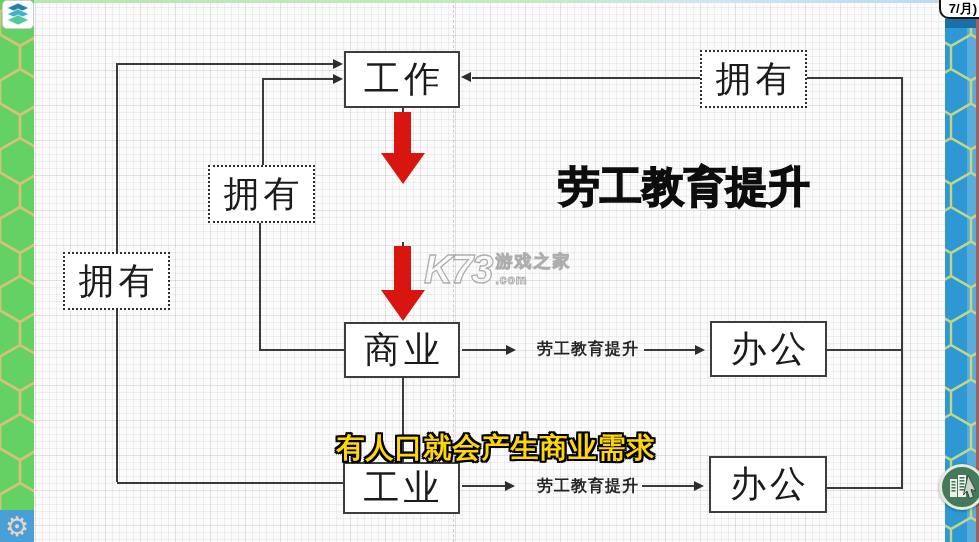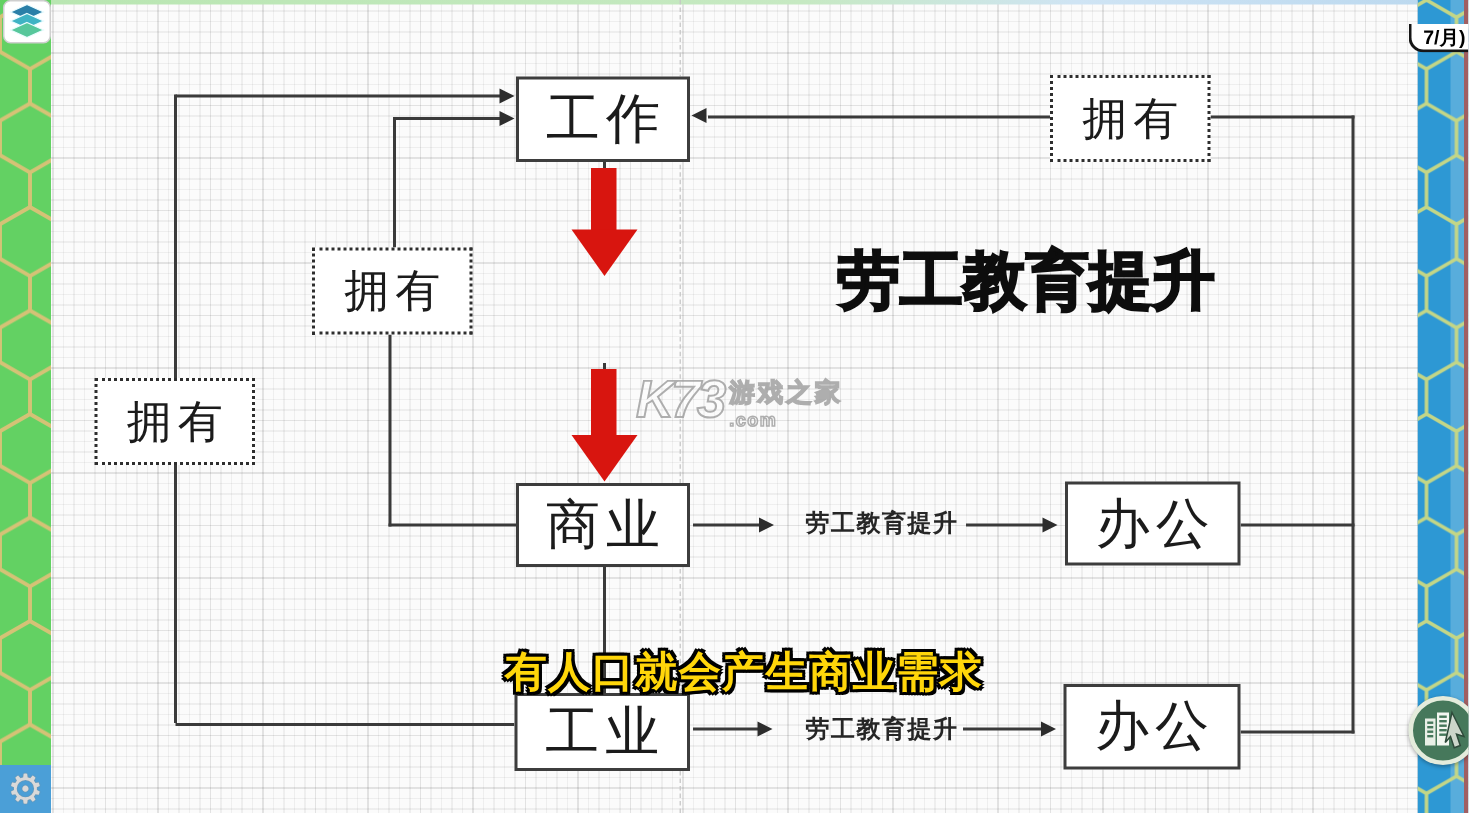--- a/index.html
+++ b/index.html
@@ -18,21 +18,21 @@
   }
   .top-tint { position:absolute; left:34px; top:0; width:911px; height:3px;
     background:linear-gradient(to right,#b9e6b2 0%, #c6e9c2 55%, #cfe4f4 75%, #bcd9ef 100%); }
   .page-divider { position:absolute; left:453px; top:0; height:542px; width:0;
     border-left:1px dashed #c6c6c6; opacity:.85; }
 
   
   .nbox { position:absolute; background:#fff; border:2px solid #3d3d3d;
     display:flex; align-items:center; justify-content:center;
     font-size:36px; color:#1b1b1b; letter-spacing:4px; text-indent:4px; }
-  .nbox.dashed { border:2px dotted #2e2e2e; font-size:30px; }
+  .nbox.dashed { border:2px dotted #2e2e2e; font-size:36px; }
 
   
   .hline,.vline { position:absolute; background:#3a3a3a; }
   .hline { height:2px; }
   .vline { width:2px; }
   .ar-r { position:absolute; width:0; height:0;
     border-top:5px solid transparent; border-bottom:5px solid transparent;
     border-left:10px solid #2d2d2d; }
   .ar-l { position:absolute; width:0; height:0;
     border-top:5px solid transparent; border-bottom:5px solid transparent;
@@ -47,40 +47,40 @@
   
   .title { position:absolute; left:524px; top:163px; width:320px; text-align:center;
     font-size:42px; font-weight:bold; color:#0d0d0d; line-height:1.12;
     -webkit-text-stroke:1.5px #0d0d0d; }
   .edge-label { position:absolute; font-size:16px; font-weight:bold; color:#262626; letter-spacing:1px; }
   .subtitle { position:absolute; left:326px; top:429px; width:340px; text-align:center;
     font-size:28px; font-weight:bold; color:#ffd60a; letter-spacing:1px;
     text-shadow:-2px -2px 0 #000, 2px -2px 0 #000, -2px 2px 0 #000, 2px 2px 0 #000,
                  0 -2px 0 #000, 0 2px 0 #000, -2px 0 0 #000, 2px 0 0 #000; }
   .watermark { position:absolute; left:424px; top:250px; display:flex; align-items:flex-start; opacity:.8; }
-  .wm-brand { font-size:35px; font-weight:bold; font-style:italic; line-height:.95;
+  .wm-brand { font-size:40px; font-weight:bold; font-style:italic; line-height:.95;
     color:rgba(255,255,255,0.35); -webkit-text-stroke:1.3px #9c9c9c; letter-spacing:-2px; }
   .wm-col { display:flex; flex-direction:column; margin-left:4px; }
   .wm-tag { font-size:17px; font-weight:bold; 
     color:rgba(255,255,255,0.35); -webkit-text-stroke:1px #9c9c9c; letter-spacing:2px; }
   .wm-domain { font-size:12px; font-weight:bold;
     color:rgba(255,255,255,0.35); -webkit-text-stroke:1px #9c9c9c; letter-spacing:1px; }
 
   
   .strip { position:absolute; top:0; height:542px; z-index:6; }
   .strip.left  { left:0; }
   .strip.right { right:0; }
   .layers-btn { position:absolute; left:2px; top:0; width:32px; height:29px; z-index:8;
     background:#fff; border-radius:5px; border:1px solid #cfcfcf;
     display:flex; align-items:center; justify-content:center; }
   .gear-btn { position:absolute; left:0; top:510px; width:34px; height:32px; z-index:8;
     background:#4b9fd7; display:flex; align-items:center; justify-content:center; }
   .gear-glyph { font-size:27px; color:#d9d9d9; line-height:1;
     text-shadow:0 0 1px #8a8a8a; font-family:"DejaVu Sans",sans-serif; }
-  .date-pill { position:absolute; right:0; top:16px; width:40px; height:19px; z-index:9;
+  .date-pill { position:absolute; right:0; top:0; width:40px; height:19px; z-index:9;
     background:#fff; border-left:2px solid #161616; border-bottom:2px solid #161616;
     border-radius:0 0 0 10px; display:flex; align-items:center; justify-content:flex-end;
     padding-right:2px; font-size:13px; font-weight:bold; color:#000; }
   .build-btn { position:absolute; left:939px; top:464px; width:46px; height:46px; z-index:9;
     border-radius:50%; background:#46785b; border:3px solid #e4ecdc;
     box-shadow:0 1px 3px rgba(0,0,0,.35); overflow:hidden; }
 </style>
 </head>
 <body>
 

